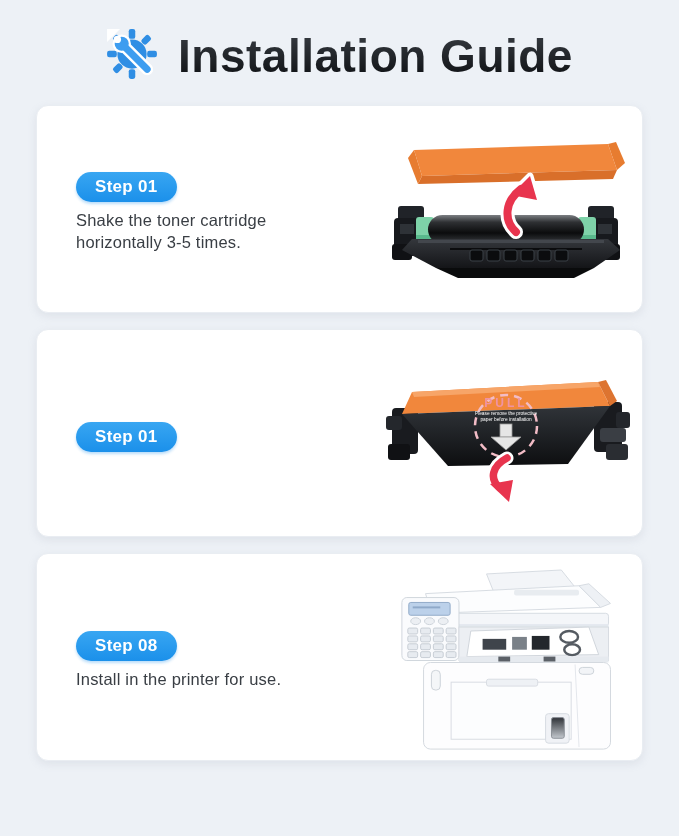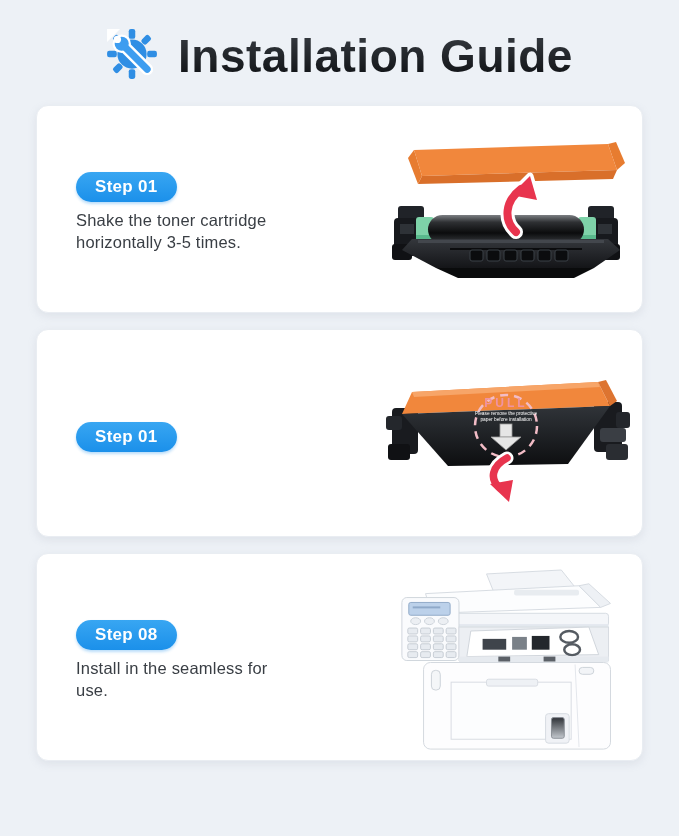--- a/index.html
+++ b/index.html
@@ -209,21 +209,21 @@
             <path d="M137,100 C122,108 119,121 130,130" fill="none" stroke="#e8344e" stroke-width="7.5" stroke-linecap="round"></path>
             <polygon points="120,126 143,122 139,144" fill="#e8344e"></polygon>
           </g>
         </svg>
       </div>
     </div>
 
     <div class="card">
       <div class="card-text">
         <span class="step-pill">Step 08</span>
-        <div class="step-desc">Install in the seamless for use.</div>
+        <div class="step-desc">Install in the printer for use.</div>
       </div>
       <div class="card-art printer-art">
         <svg width="246" height="192" viewBox="0 0 250 195">
           <defs>
             <linearGradient id="handleG" x1="0" y1="0" x2="0" y2="1">
               <stop offset="0" stop-color="#2e3237"></stop>
               <stop offset="1" stop-color="#c3c8ce"></stop>
             </linearGradient>
           </defs>
 

